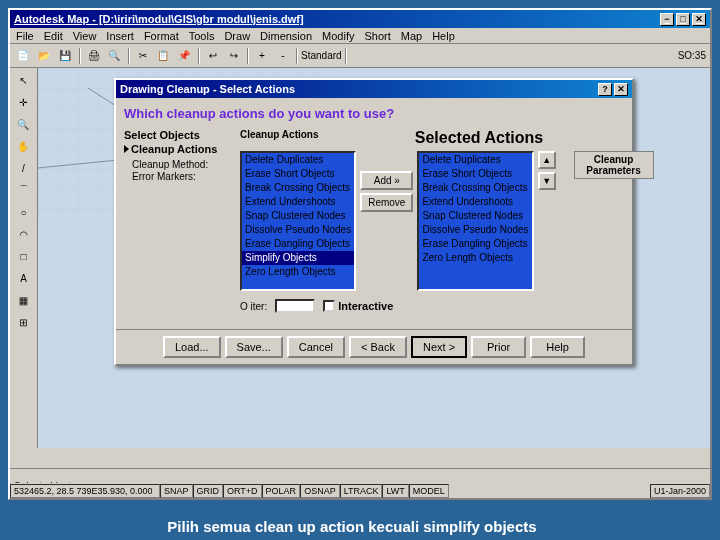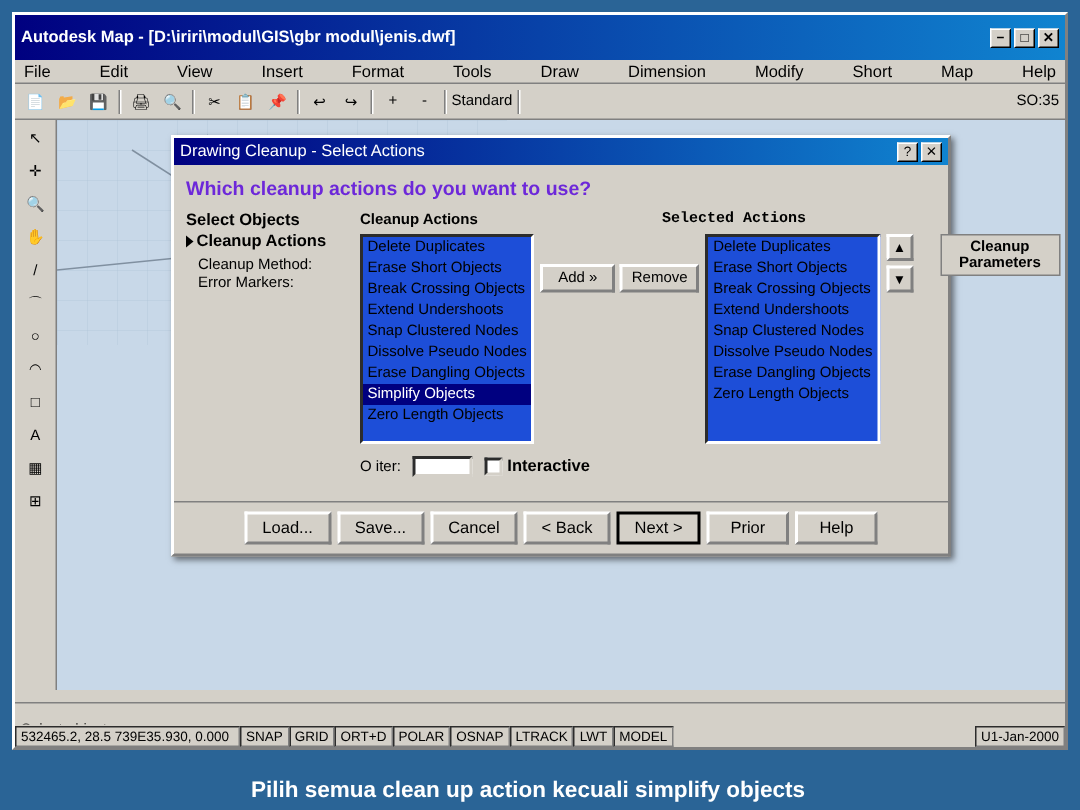--- a/index.html
+++ b/index.html
@@ -27,21 +27,22 @@
 
     .title-bar {
       background: linear-gradient(to right, #000080, #1084d0);
       color: white;
       font-size: 11px;
       font-weight: bold;
       padding: 2px 4px;
       display: flex;
       align-items: center;
       justify-content: space-between;
-      height: 30px;
+      height: 18px;
+      text-decoration: underline;
     }
 
     .title-bar-buttons {
       display: flex;
       gap: 2px;
     }
 
     .title-btn {
       width: 14px;
       height: 13px;
@@ -59,21 +60,20 @@
 
     
     .menu-bar {
       background: #d4d0c8;
       border-bottom: 1px solid #808080;
       padding: 1px 2px;
       display: flex;
       gap: 2px;
       height: 16px;
       align-items: center;
-      justify-content: space-between;
     }
 
     .menu-item {
       padding: 1px 4px;
       font-size: 11px;
       cursor: pointer;
     }
 
     
     .toolbar-area {
@@ -201,21 +201,21 @@
       border: 2px solid #fff;
       border-right-color: #808080;
       border-bottom-color: #808080;
       box-shadow: 2px 2px 4px rgba(0,0,0,0.5);
     }
 
     .dialog-title {
       background: linear-gradient(to right, #000080, #1084d0);
       color: white;
       font-size: 11px;
-      font-weight: normal;
+      font-weight: bold;
       padding: 2px 4px;
       display: flex;
       align-items: center;
       justify-content: space-between;
       height: 18px;
     }
 
     .dialog-title-buttons {
       display: flex;
       gap: 2px;
@@ -299,21 +299,21 @@
       cursor: pointer;
     }
 
     .list-item.selected {
       background: #000080;
       color: white;
     }
 
     .add-remove-btns {
       display: flex;
-      flex-direction: row;
+      flex-direction: column;
       justify-content: center;
       gap: 3px;
       padding-top: 20px;
     }
 
     .win-btn {
       background: #d4d0c8;
       border: 2px solid #fff;
       border-right-color: #808080;
       border-bottom-color: #808080;
@@ -527,21 +527,21 @@
                   <div class="subsection-label">Cleanup Method:</div>
                   <div class="subsection-label">Error Markers:</div>
                 </div>
               </div>
 
               <div class="dialog-right">
 
                 <div class="actions-row">
                   <div style="flex:1; font-size:10px; font-weight:bold;">Cleanup Actions</div>
                   <div style="width:38px;"></div>
-                  <div style="flex:1; font-size:10px; font-weight:bold;font-family:Liberation Mono, monospace;">Selected Actions</div>
+                  <div style="flex:1; font-size:16px; font-weight:bold;">Selected Actions</div>
                   <div style="width:20px;"></div>
                   <div style="width:82px;"></div>
                 </div>
 
                 <div style="display:flex; gap:4px; align-items: flex-start;">
 
                   <div class="listbox" style="flex:1; height: 140px;">
                     <div class="list-item">Delete Duplicates</div>
                     <div class="list-item">Erase Short Objects</div>
                     <div class="list-item">Break Crossing Objects</div>

